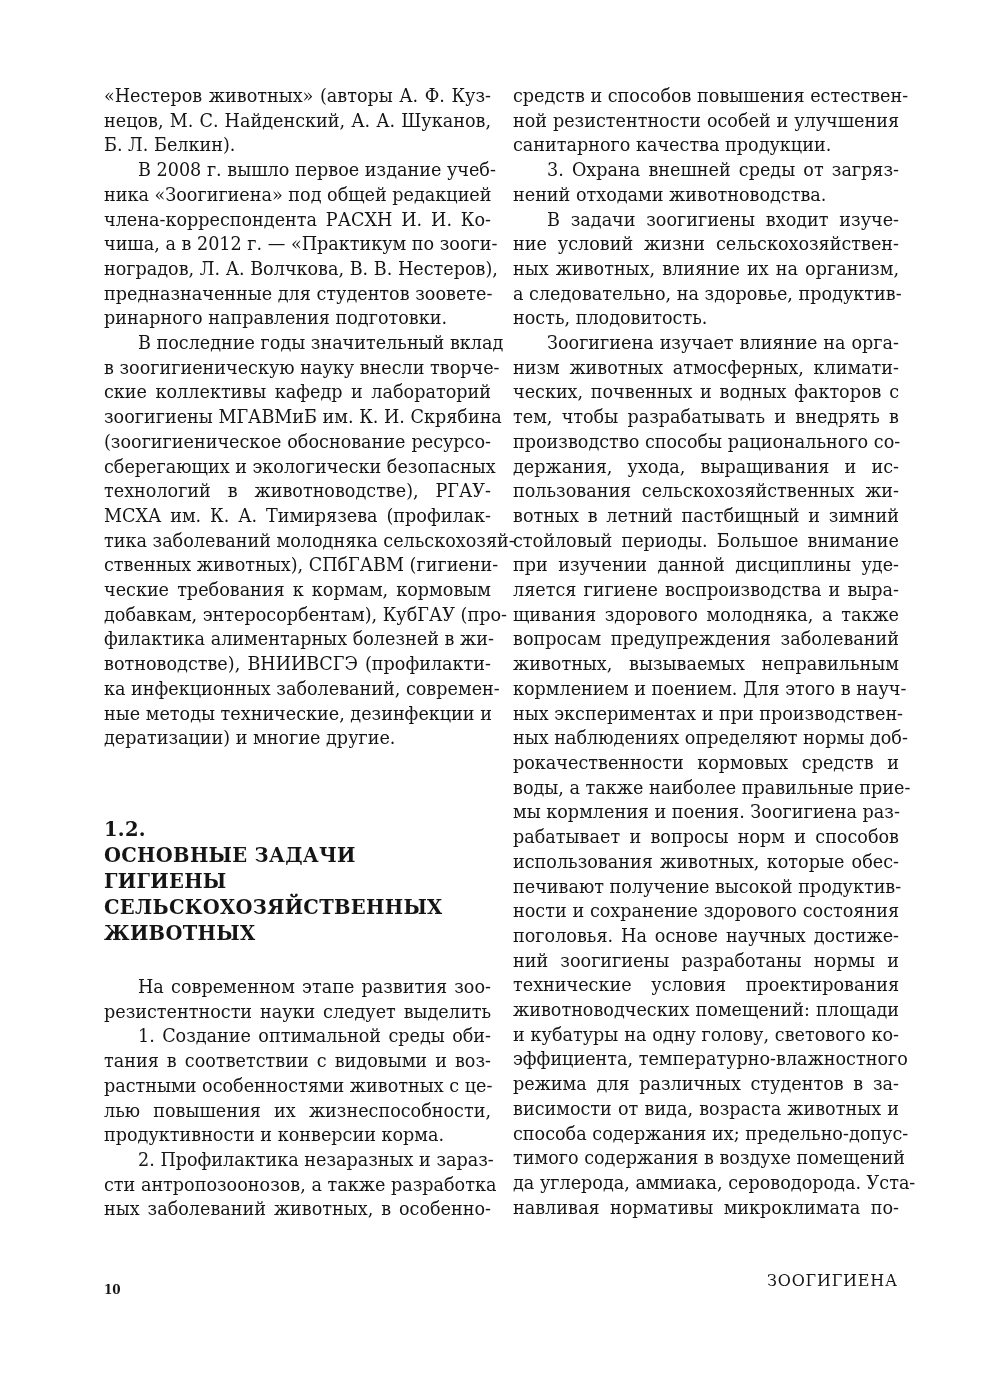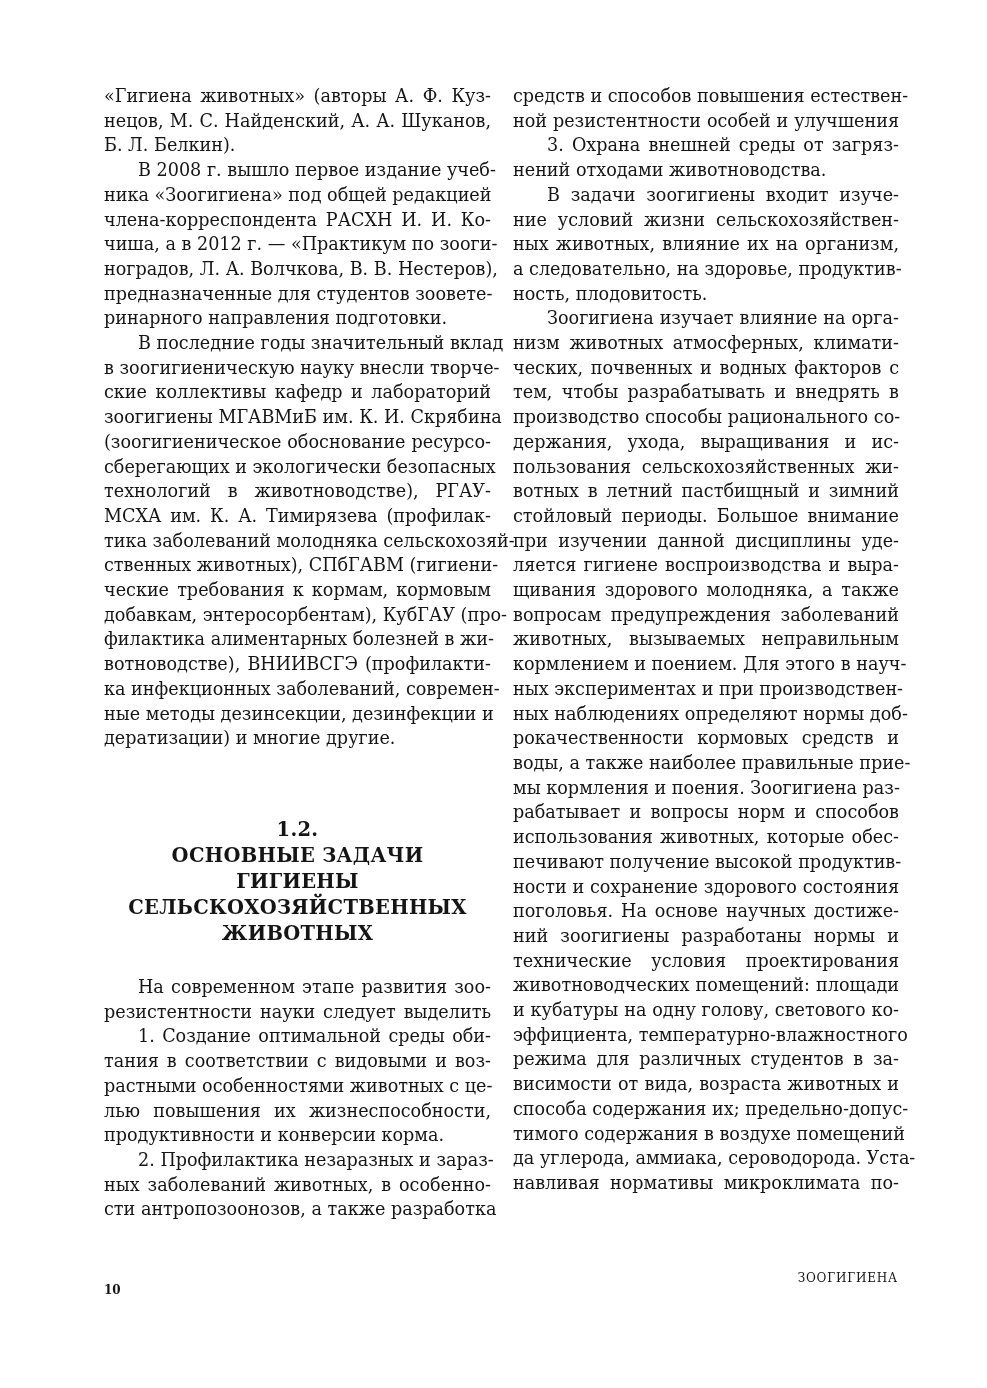--- a/index.html
+++ b/index.html
@@ -32,52 +32,52 @@
   .tline-last { text-align-last: left; -moz-text-align-last: left; }
   .tline-indent { text-indent: 34px; }
   .heading-block {
     margin-top: 66px;
     margin-bottom: 28px;
     font-weight: 700;
     font-size: 19.5px;
     line-height: 26px;
     letter-spacing: 0.3px;
   }
-  .heading-line { text-align: center; }
+  .heading-line { text-align: left; }
   .footer {
     position: absolute;
     left: 104px;
     right: 89px;
     top: 1266px;
     height: 30px;
   }
   .page-number {
     position: absolute;
     left: 0;
     top: 17px;
     font-size: 12px;
     font-weight: 700;
   }
   .running-title {
     position: absolute;
     right: 0;
     top: 5px;
-    font-size: 12px;
+    font-size: 16px;
     letter-spacing: 0.8px;
     font-weight: 400;
   }
 </style>
 </head>
 <body>
 
 <div class="page">
 
   <div class="col col-left">
       <div class="para">
-        <div class="tline">«Гигиена животных» (авторы А. Ф. Куз-</div>
+        <div class="tline">«Нестеров животных» (авторы А. Ф. Куз-</div>
         <div class="tline">нецов, М. С. Найденский, А. А. Шуканов,</div>
         <div class="tline tline-last">Б. Л. Белкин).</div>
       </div>
       <div class="para">
         <div class="tline tline-indent">В 2008 г. вышло первое издание учеб-</div>
         <div class="tline">ника «Зоогигиена» под общей редакцией</div>
         <div class="tline">члена-корреспондента РАСХН И. И. Ко-</div>
         <div class="tline">чиша, а в 2012 г. — «Практикум по зооги-</div>
         <div class="tline">ноградов, Л. А. Волчкова, В. В. Нестеров),</div>
         <div class="tline">предназначенные для студентов зоовете-</div>
@@ -92,21 +92,21 @@
         <div class="tline">сберегающих и экологически безопасных</div>
         <div class="tline">технологий в животноводстве), РГАУ-</div>
         <div class="tline">МСХА им. К. А. Тимирязева (профилак-</div>
         <div class="tline">тика заболеваний молодняка сельскохозяй-</div>
         <div class="tline">ственных животных), СПбГАВМ (гигиени-</div>
         <div class="tline">ческие требования к кормам, кормовым</div>
         <div class="tline">добавкам, энтеросорбентам), КубГАУ (про-</div>
         <div class="tline">филактика алиментарных болезней в жи-</div>
         <div class="tline">вотноводстве), ВНИИВСГЭ (профилакти-</div>
         <div class="tline">ка инфекционных заболеваний, современ-</div>
-        <div class="tline">ные методы дезинсекции, дезинфекции и</div>
+        <div class="tline">ные методы технические, дезинфекции и</div>
         <div class="tline tline-last">дератизации) и многие другие.</div>
       </div>
       <div class="heading-block">
         <div class="heading-line">1.2.</div>
         <div class="heading-line">ОСНОВНЫЕ ЗАДАЧИ</div>
         <div class="heading-line">ГИГИЕНЫ</div>
         <div class="heading-line">СЕЛЬСКОХОЗЯЙСТВЕННЫХ</div>
         <div class="heading-line">ЖИВОТНЫХ</div>
       </div>
       <div class="para">
@@ -115,29 +115,30 @@
       </div>
       <div class="para">
         <div class="tline tline-indent">1. Создание оптимальной среды оби-</div>
         <div class="tline">тания в соответствии с видовыми и воз-</div>
         <div class="tline">растными особенностями животных с це-</div>
         <div class="tline">лью повышения их жизнеспособности,</div>
         <div class="tline tline-last">продуктивности и конверсии корма.</div>
       </div>
       <div class="para">
         <div class="tline tline-indent">2. Профилактика незаразных и зараз-</div>
+        <div class="tline">сти антропозоонозов, а также разработка</div>
         <div class="tline">ных заболеваний животных, в особенно-</div>
-        <div class="tline">сти антропозоонозов, а также разработка</div>
       </div>
     </div>
 
   <div class="col col-right">
       <div class="para">
         <div class="tline">средств и способов повышения естествен-</div>
         <div class="tline">ной резистентности особей и улучшения</div>
+        <div class="tline tline-last">санитарного качества продукции.</div>
       </div>
       <div class="para">
         <div class="tline tline-indent">3. Охрана внешней среды от загряз-</div>
         <div class="tline tline-last">нений отходами животноводства.</div>
       </div>
       <div class="para">
         <div class="tline tline-indent">В задачи зоогигиены входит изуче-</div>
         <div class="tline">ние условий жизни сельскохозяйствен-</div>
         <div class="tline">ных животных, влияние их на организм,</div>
         <div class="tline">а следовательно, на здоровье, продуктив-</div>

